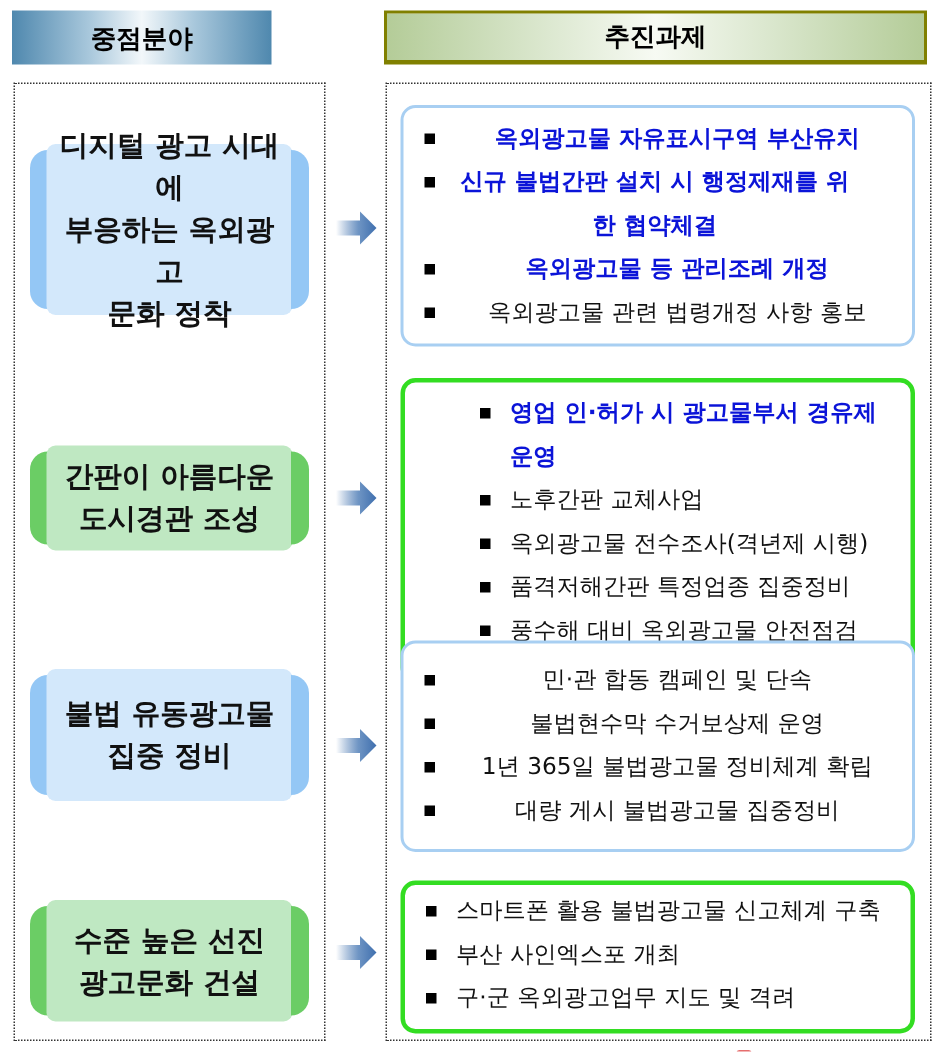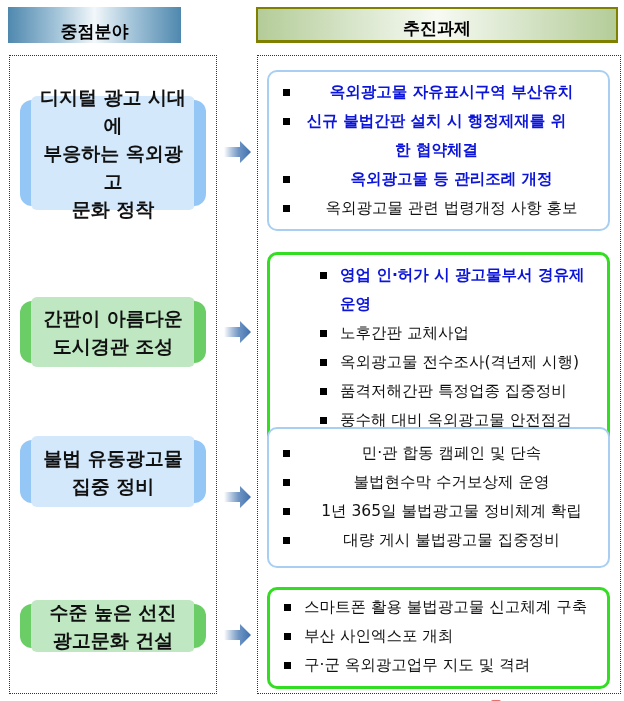--- a/index.html
+++ b/index.html
@@ -1,18 +1,18 @@
 <!DOCTYPE html>
 <html><head>
 <meta charset="utf-8">
 <style>
   html, body { margin:0; padding:0; background:#ffffff; }
   body { width:624px; height:701px; position:relative; overflow:hidden;
          font-family:"DejaVu Sans", "Liberation Sans", sans-serif; }
-  .hdr { position:absolute; top:7px; height:36px; display:flex; align-items:flex-end; justify-content:center;
+  .hdr { position:absolute; top:7px; height:36px; display:flex; align-items:center; justify-content:center;
          font-weight:bold; font-size:17px; color:#000; letter-spacing:0px; box-sizing:border-box; }
   .hdr-left { left:8px; width:173px;
     background:linear-gradient(90deg,#4f88ae 0%,#a9c8dc 30%,#f2f7fa 50%,#a9c8dc 70%,#4f88ae 100%); }
   .hdr-right { left:256px; width:362px; border:2px solid #808000; border-bottom-width:3px;
     background:linear-gradient(90deg,#b4cc98 0%,#dce8d0 30%,#f7faf3 50%,#dce8d0 70%,#b4cc98 100%); }
   .dotbox { position:absolute; border:1px dotted #333; box-sizing:border-box; }
   .dot-left { left:9px; top:55px; width:208px; height:639px; }
   .dot-right { left:257px; top:55px; width:364px; height:639px; }
 
   .focus { position:absolute; left:20px; width:186px; box-sizing:border-box; display:flex; align-items:center; justify-content:center;
@@ -108,21 +108,21 @@
 <div class="task green" style="top:252px;height:203px;padding-left:48px;">
   <ul>
     <li class="hl"><span class="bullet"></span><span>영업 인·허가 시 광고물부서 경유제 운영</span></li>
     <li><span class="bullet"></span><span>노후간판 교체사업</span></li>
     <li><span class="bullet"></span><span>옥외광고물 전수조사(격년제 시행)</span></li>
     <li><span class="bullet"></span><span>품격저해간판 특정업종 집중정비</span></li>
     <li><span class="bullet"></span><span>풍수해 대비 옥외광고물 안전점검</span></li>
   </ul>
 </div>
 
-<div class="focus blue" style="top:436px;height:71px;">
+<div class="focus blue" style="top:446px;height:88px;">
   <div class="cap l"></div>
   <div class="body"></div>
   <div class="cap r"></div>
   <div class="txt">
     <div>불법 유동광고물</div>
     <div>집중 정비</div>
   </div>
 </div>
 <svg class="arrow" style="top:485px;" viewBox="0 0 28 24">
   <defs>
@@ -136,21 +136,21 @@
 </svg>
 <div class="task blue" style="top:427px;height:141px;">
   <ul style="padding-top:4px;">
     <li><span class="bullet"></span><span>민·관 합동 캠페인 및 단속</span></li>
     <li><span class="bullet"></span><span>불법현수막 수거보상제 운영</span></li>
     <li><span class="bullet"></span><span>1년 365일 불법광고물 정비체계 확립</span></li>
     <li><span class="bullet"></span><span>대량 게시 불법광고물 집중정비</span></li>
   </ul>
 </div>
 
-<div class="focus green" style="top:600px;height:52px;">
+<div class="focus green" style="top:600px;height:81px;">
   <div class="cap l"></div>
   <div class="body"></div>
   <div class="cap r"></div>
   <div class="txt">
     <div>수준 높은 선진</div>
     <div>광고문화 건설</div>
   </div>
 </div>
 <svg class="arrow" style="top:623px;" viewBox="0 0 28 24">
   <defs>

